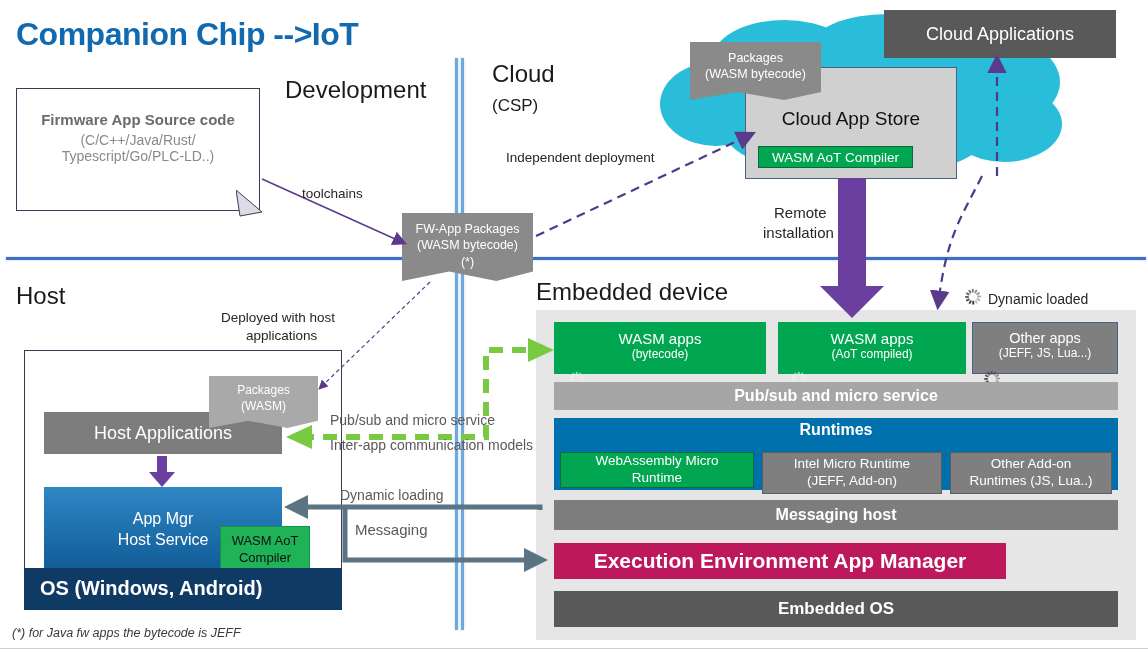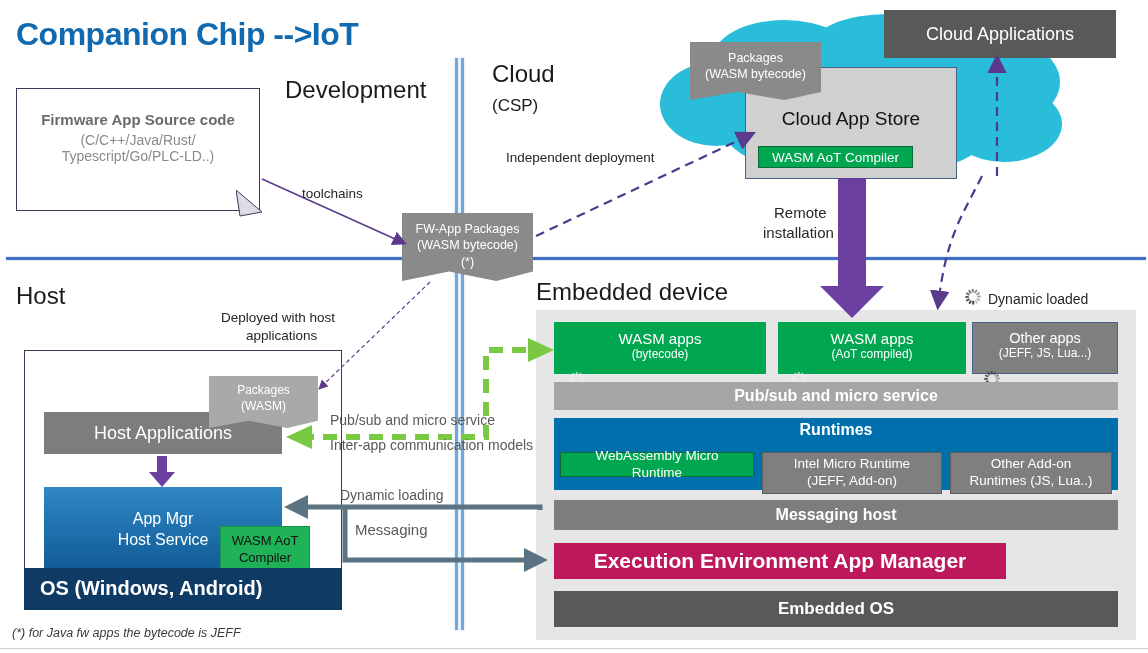--- a/index.html
+++ b/index.html
@@ -200,21 +200,21 @@
   <span class="spin abs" style="left:8px;top:10px;width:22px;height:22px;"><i style="transform: translate(-50%, -50%) rotate(0deg) translateY(4px); opacity: 1;"></i><i style="transform: translate(-50%, -50%) rotate(30deg) translateY(4px); opacity: 0.94;"></i><i style="transform: translate(-50%, -50%) rotate(60deg) translateY(4px); opacity: 0.88;"></i><i style="transform: translate(-50%, -50%) rotate(90deg) translateY(4px); opacity: 0.81;"></i><i style="transform: translate(-50%, -50%) rotate(120deg) translateY(4px); opacity: 0.75;"></i><i style="transform: translate(-50%, -50%) rotate(150deg) translateY(4px); opacity: 0.69;"></i><i style="transform: translate(-50%, -50%) rotate(180deg) translateY(4px); opacity: 0.63;"></i><i style="transform: translate(-50%, -50%) rotate(210deg) translateY(4px); opacity: 0.56;"></i><i style="transform: translate(-50%, -50%) rotate(240deg) translateY(4px); opacity: 0.5;"></i><i style="transform: translate(-50%, -50%) rotate(270deg) translateY(4px); opacity: 0.44;"></i><i style="transform: translate(-50%, -50%) rotate(300deg) translateY(4px); opacity: 0.38;"></i><i style="transform: translate(-50%, -50%) rotate(330deg) translateY(4px); opacity: 0.31;"></i></span>
 </div>
 
 
 <div class="abs box gray-l ctr bar-t" style="left:554px;top:382px;width:564px;height:28px;">Pub/sub and micro service</div>
 
 
 <div class="abs box blue" style="left:554px;top:418px;width:564px;height:72px;">
   <div class="bar-t" style="text-align:center;padding-top:3px;font-size:16px;">Runtimes</div>
 </div>
-<div class="abs box ctr col" style="left:560px;top:452px;width:194px;height:25px;background:#00a650;color:#fff;font-size:13.5px;line-height:1.25;border:1px solid #0c6b38;">
+<div class="abs box ctr col" style="left:560px;top:452px;width:194px;height:36px;background:#00a650;color:#fff;font-size:13.5px;line-height:1.25;border:1px solid #0c6b38;">
   <div>WebAssembly Micro</div>
   <div>Runtime</div>
 </div>
 <div class="abs box ctr col" style="left:762px;top:452px;width:180px;height:42px;background:#7f7f7f;color:#fff;font-size:13.5px;line-height:1.25;border:1px solid #5d5d5d;">
   <div>Intel Micro Runtime</div>
   <div>(JEFF, Add-on)</div>
 </div>
 <div class="abs box ctr col" style="left:950px;top:452px;width:162px;height:42px;background:#7f7f7f;color:#fff;font-size:13.5px;line-height:1.25;border:1px solid #5d5d5d;">
   <div>Other Add-on</div>
   <div>Runtimes (JS, Lua..)</div>

